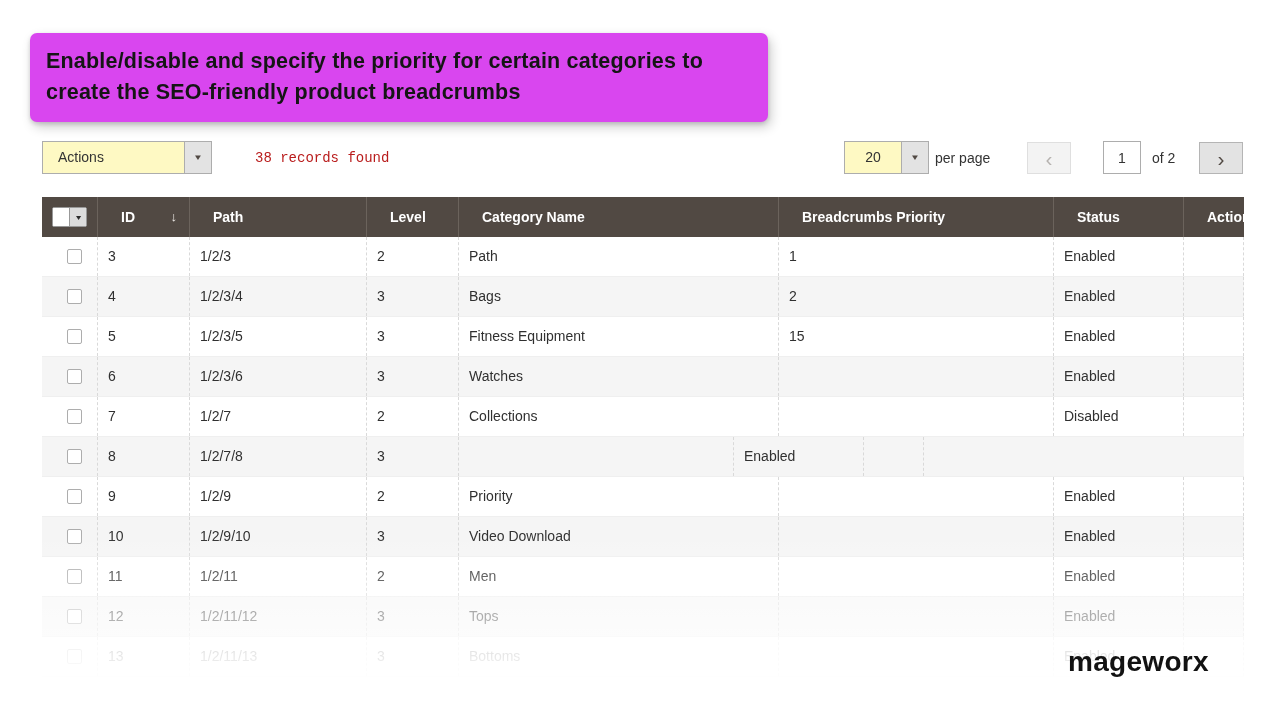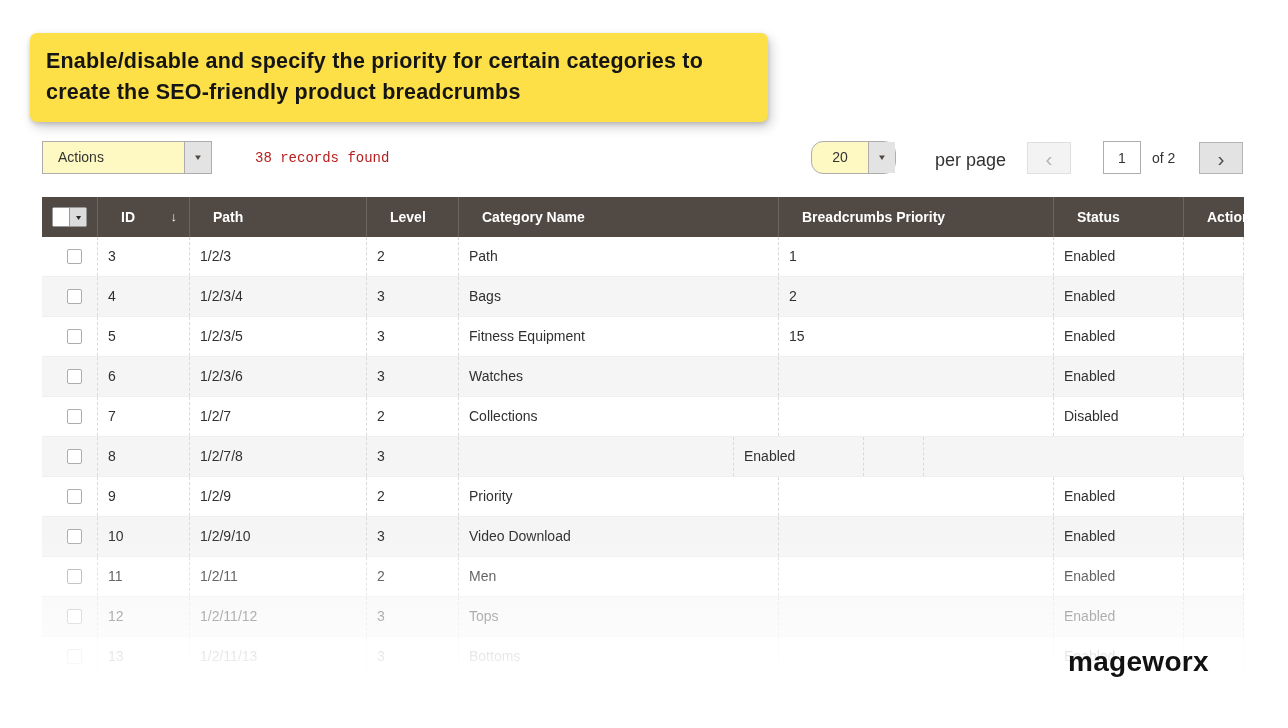--- a/index.html
+++ b/index.html
@@ -8,21 +8,21 @@
     position:relative;
     background:#ffffff;
     font-family:"Liberation Sans", sans-serif;
     color:#333;
     overflow:hidden;
   }
 
   
   .callout {
     position:absolute; left:30px; top:33px; width:738px; height:89px;
-    background:#fde047; border-radius:7px;
+    background:#d946ef; border-radius:7px;
     box-shadow:0 2px 4px rgba(0,0,0,.14), 3px 5px 12px rgba(0,0,0,.20);
     padding:13px 16px 0 16px;
     font-size:21.5px; line-height:31px; font-weight:600;
     color:#151515; letter-spacing:.2px;
   }
 
   
   .select-btn {
     position:absolute; height:33px; border:1px solid #adadad; background:#fef9c3;
     display:flex; align-items:stretch; cursor:pointer;
@@ -32,23 +32,23 @@
     width:27px; background:#e3e3e3; border-left:1px solid #adadad;
     display:flex; align-items:center; justify-content:center;
   }
   .tri { font-size:8px; color:#514943; transform:scaleX(1.25); line-height:1; }
 
   .actions-select { left:42px; top:141px; width:170px; }
   .actions-select .lbl { padding-left:15px; }
 
   .records { position:absolute; left:255px; top:150px; font-size:14px; color:#b91c1c;font-family:Liberation Mono, monospace; }
 
-  .pp-select { left:811px; top:141px; width:85px;border-radius:12px; }
+  .pp-select { left:844px; top:141px; width:85px; }
   .pp-select .lbl { text-align:center; }
-  .pp-label { position:absolute; left:935px; top:150px; font-size:18px; color:#333; }
+  .pp-label { position:absolute; left:935px; top:150px; font-size:14px; color:#333; }
 
   .nav-btn {
     position:absolute; top:142px; width:44px; height:32px;
     background:#e3e3e3; border:1px solid #b5b5b5;
     display:flex; align-items:center; justify-content:center;
     font-size:21px; color:#514943; cursor:pointer; line-height:1;
   }
   .nav-btn.prev { left:1027px; opacity:.42; cursor:default; }
   .nav-btn.next { left:1199px; }
 

